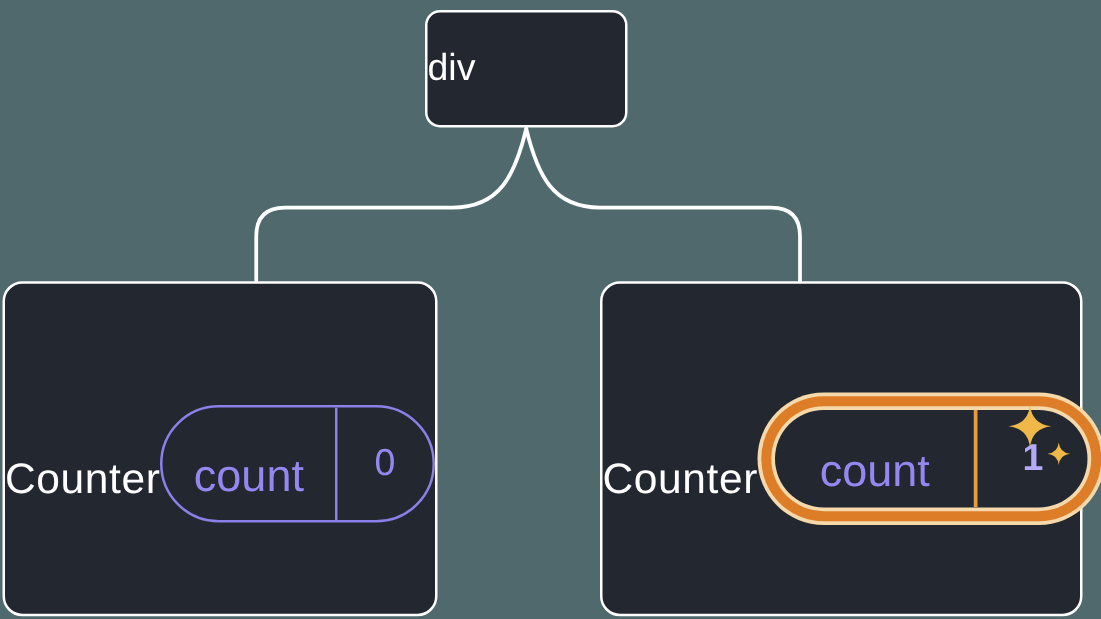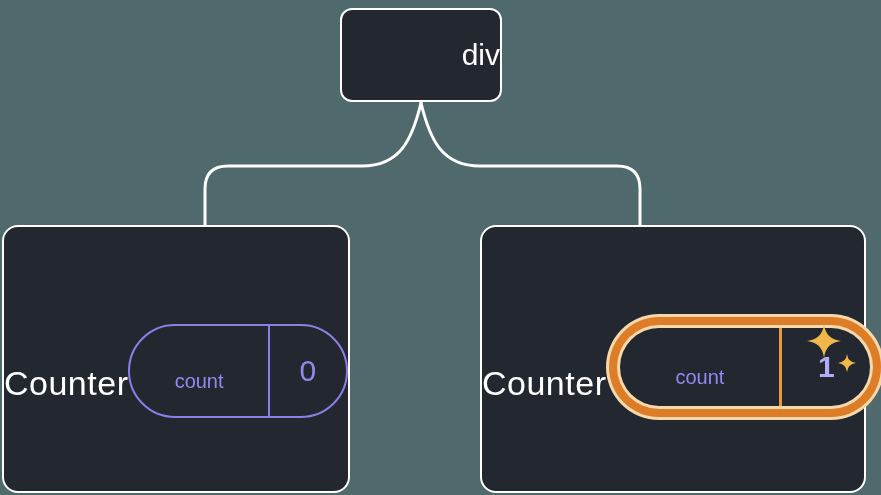--- a/index.html
+++ b/index.html
@@ -29,21 +29,21 @@
   }
 
   .node-root {
     position: absolute;
     left: 340px; top: 8px;
     width: 162px; height: 94px;
     box-sizing: border-box;
     background: var(--node-fill, #23272f);
     border: 2.5px solid var(--node-border, #ffffff);
     border-radius: 12px;
-    display: flex; align-items: center; justify-content: flex-end;
+    display: flex; align-items: center; justify-content: flex-start;
     color: var(--text-primary, #ffffff);
     font-size: 30px;
   }
 
   .card {
     position: absolute;
     top: 225px; height: 268px;
     box-sizing: border-box;
     background: var(--node-fill, #23272f);
     border: 2.5px solid var(--node-border, #ffffff);
@@ -69,21 +69,21 @@
   }
   .pill-plain {
     margin-top: 24px;
     width: 268px; height: 94px;
     box-sizing: border-box;
     border: 2px solid var(--state-purple-border, #8b7fe8);
   }
   .pill-key {
     flex: 1.8;
     display: flex; align-items: center; justify-content: center;
-    font-size: 20px;
+    font-size: 36px;
     color: var(--state-purple, #9488f0);
     margin-top: 20px;
   }
   .pill-sep {
     width: 2px;
     background: var(--state-purple-border, #8b7fe8);
   }
   .pill-sep-gold {
     width: 3px;
     background: var(--highlight-divider, #e79b3c);

